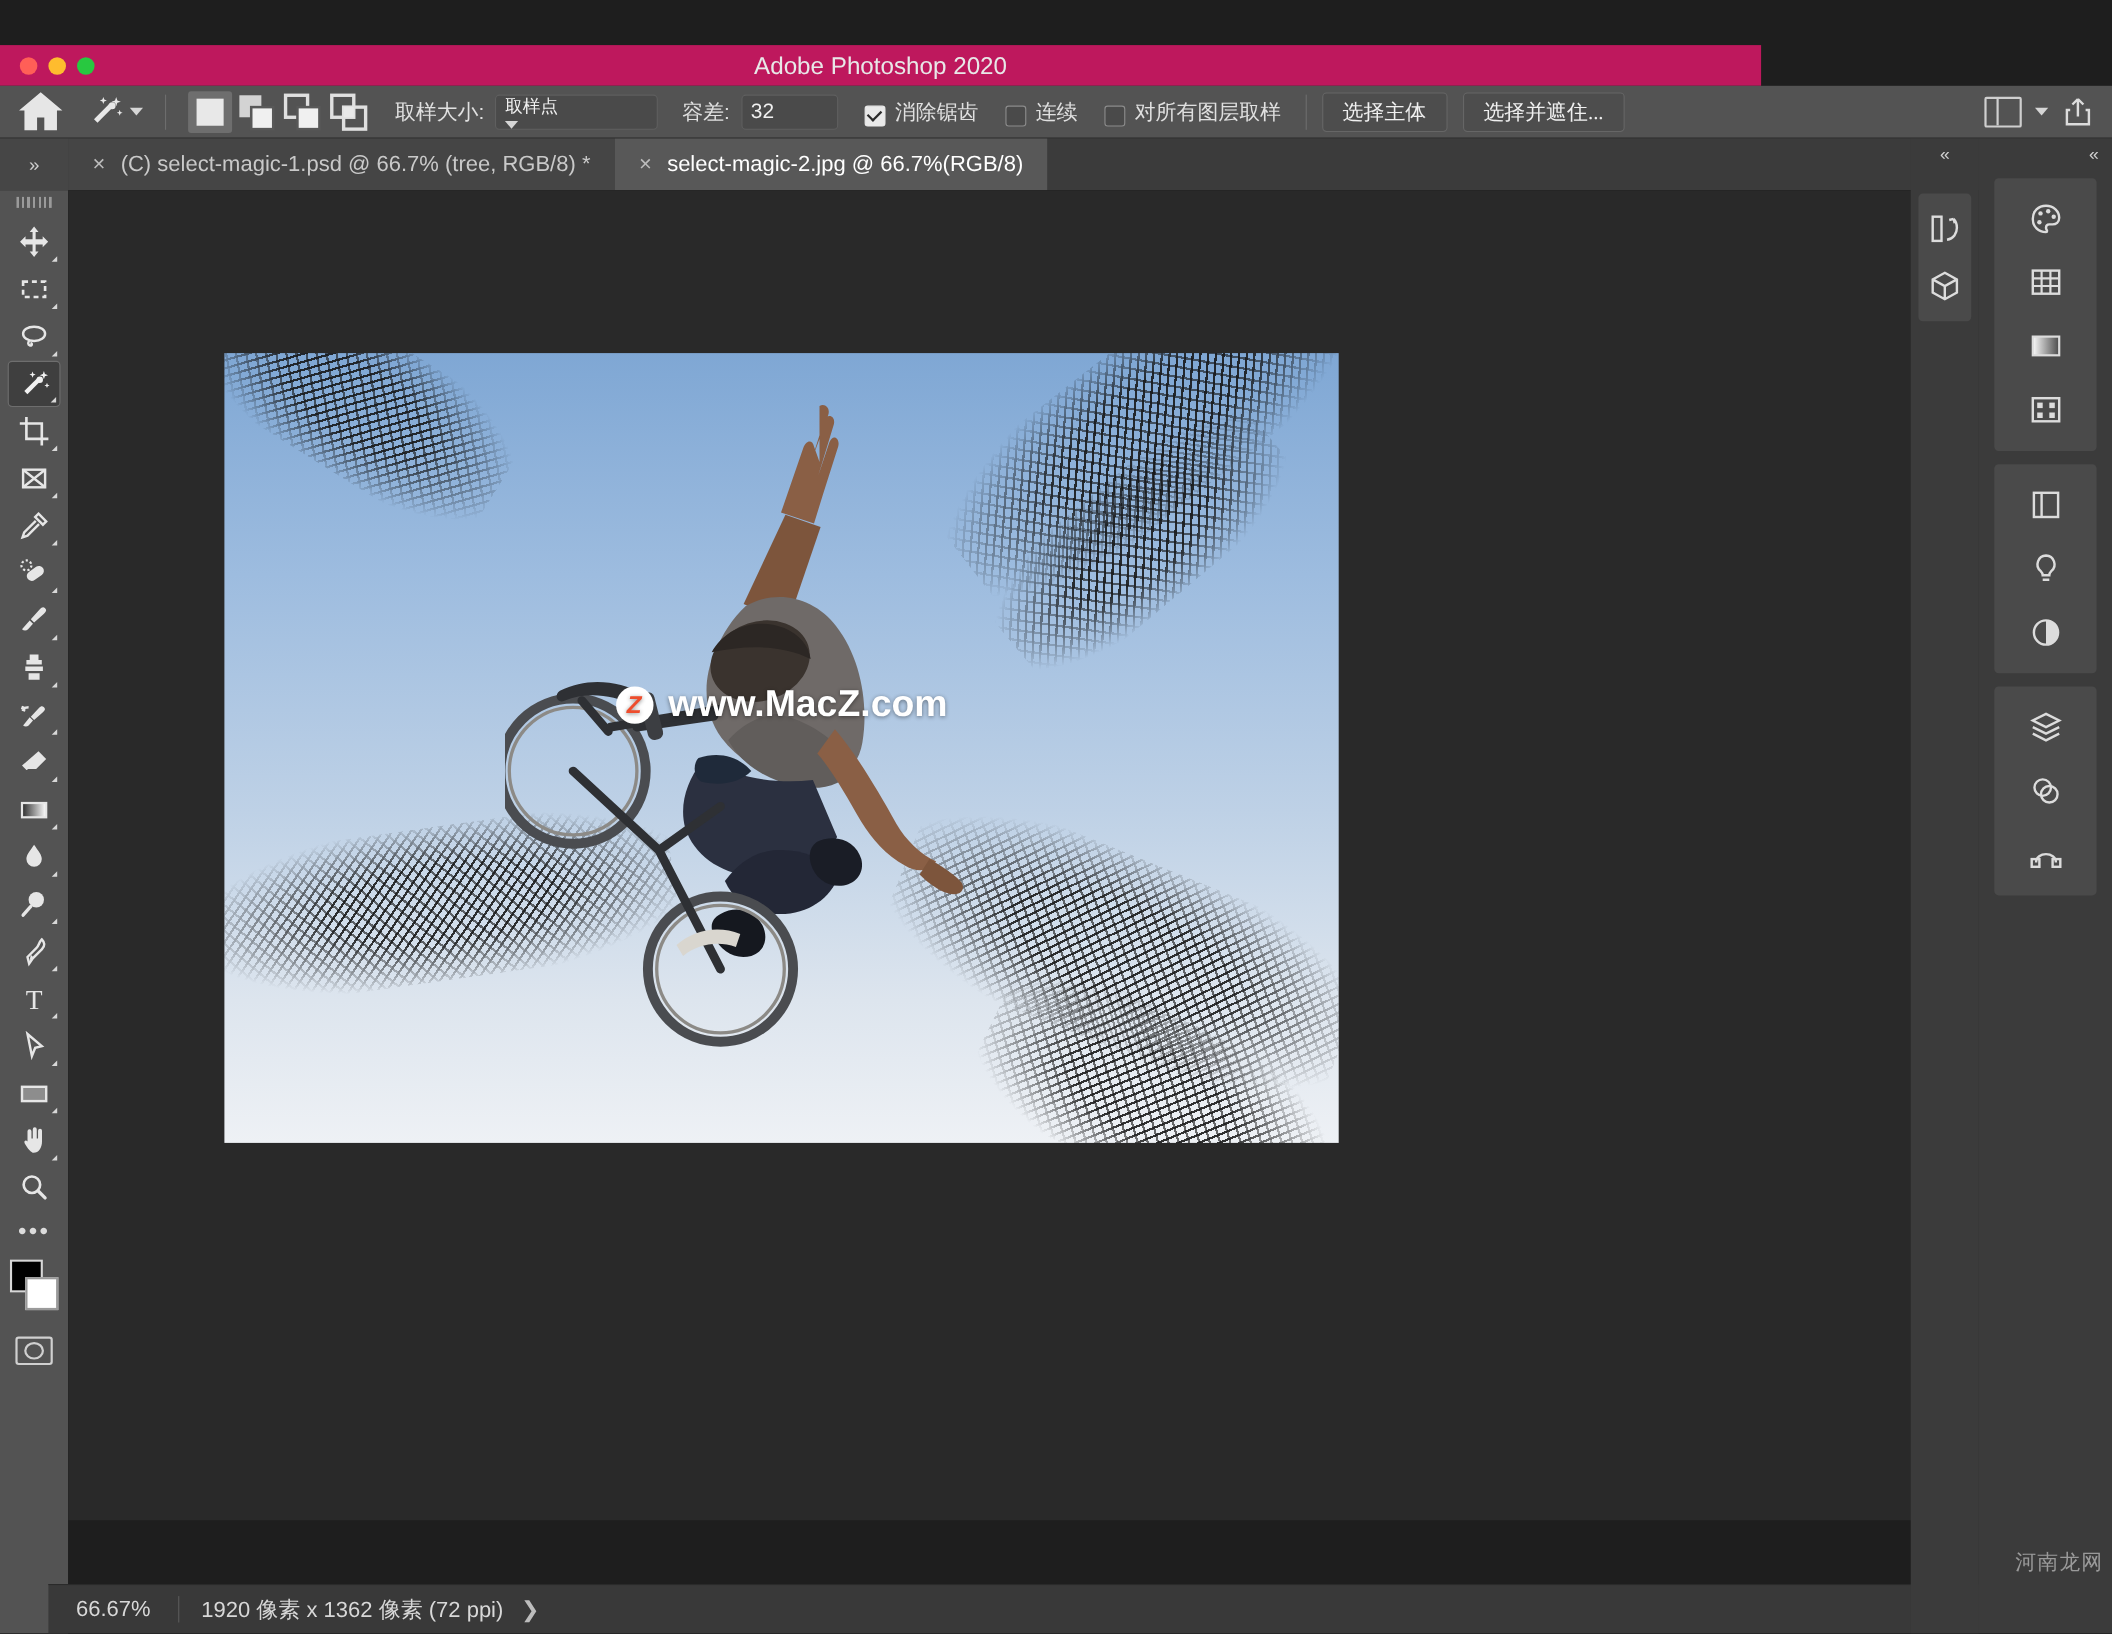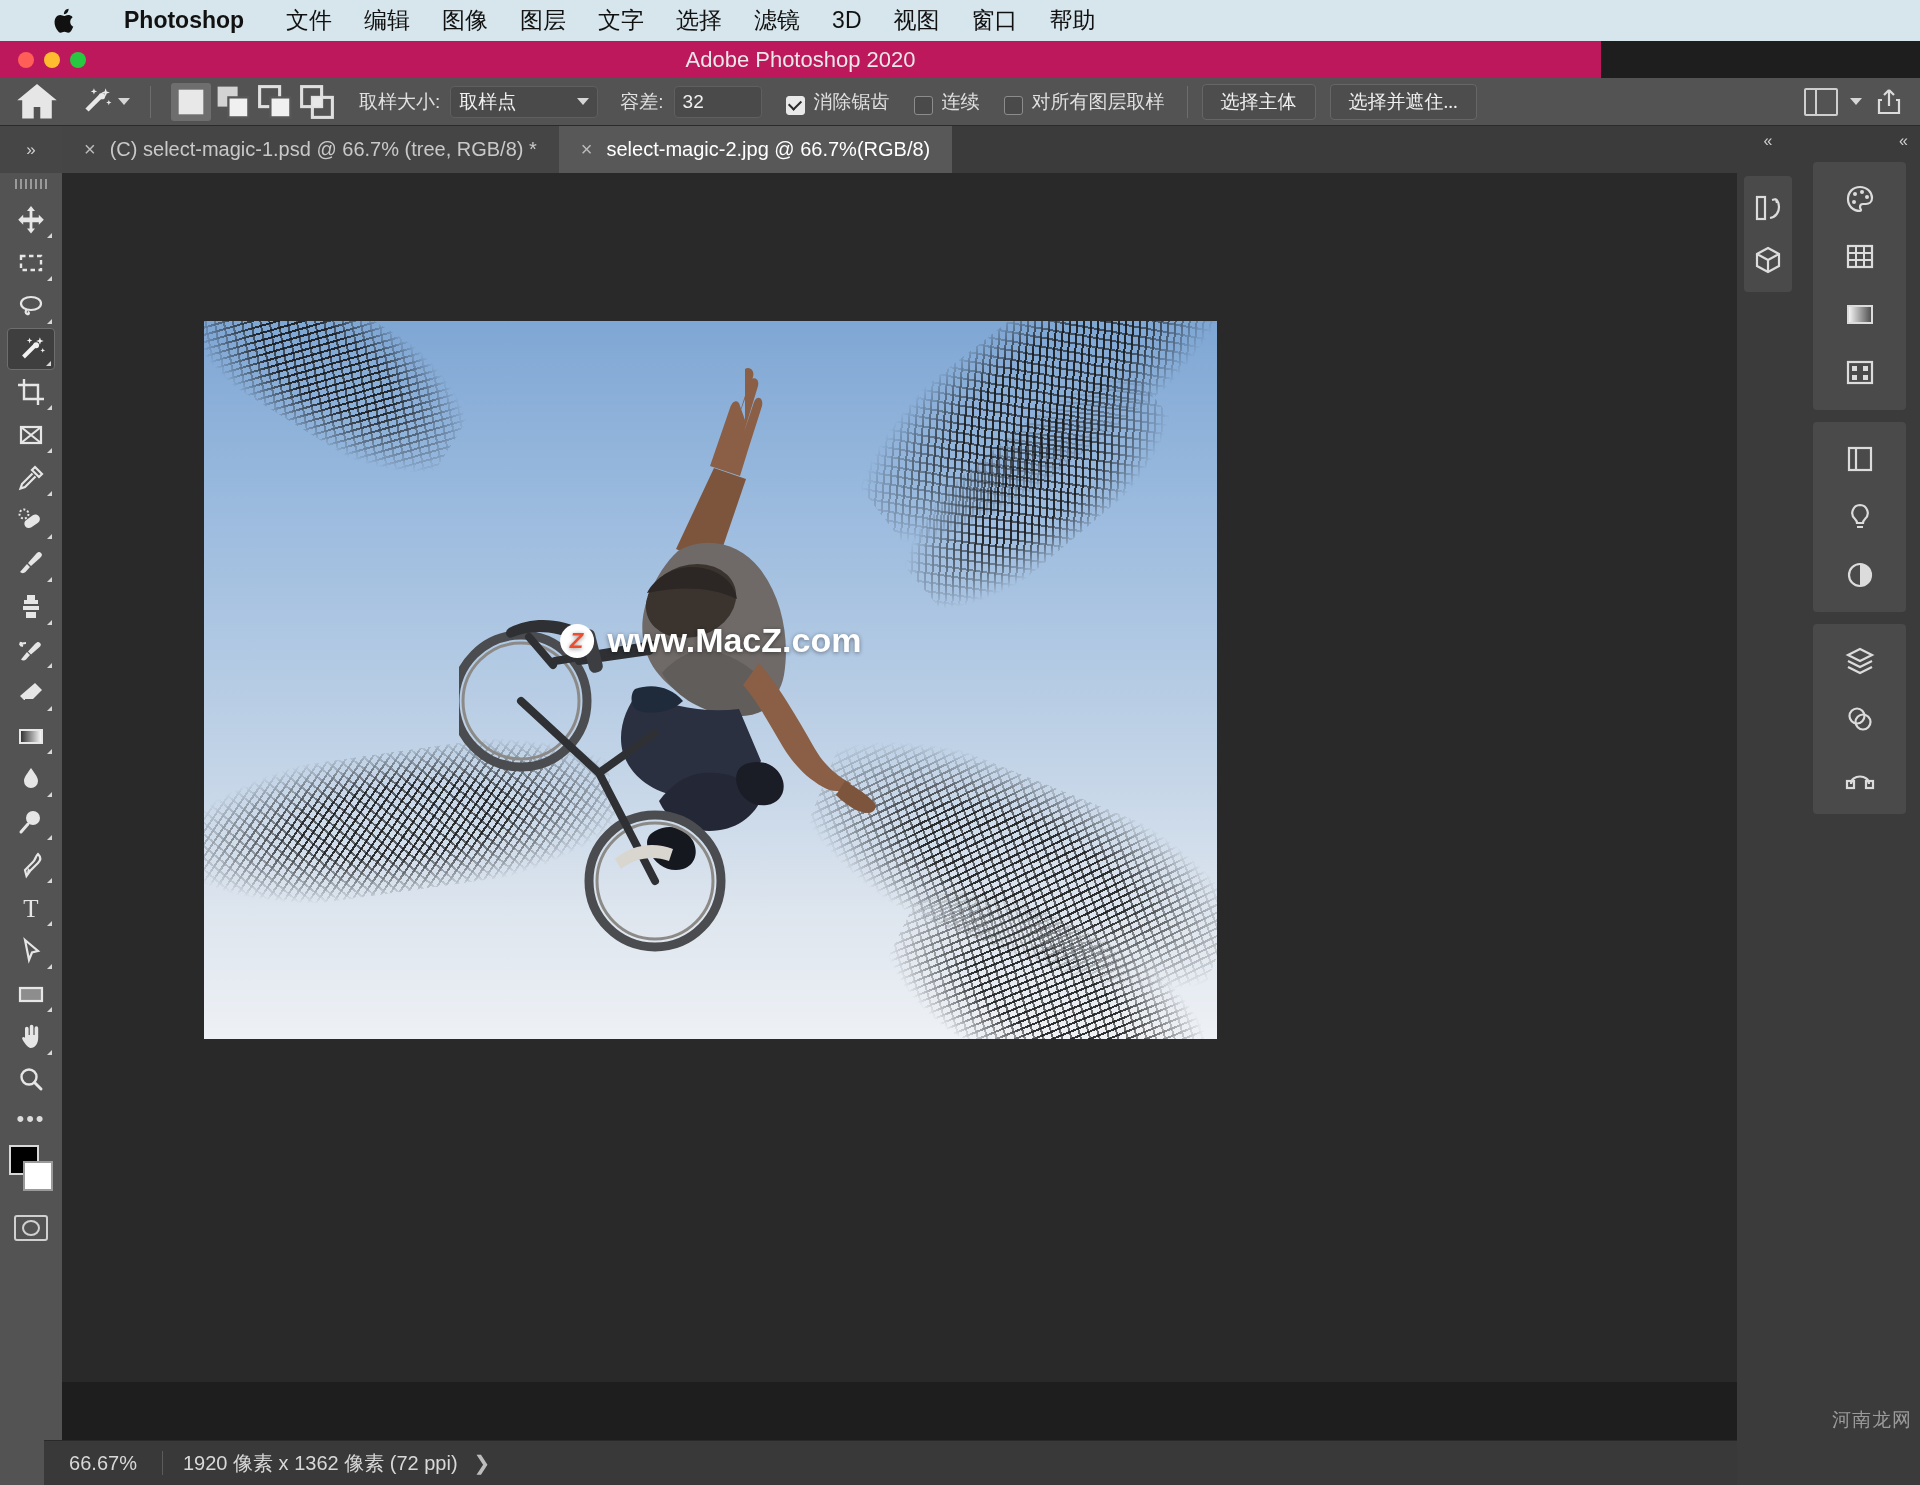--- a/index.html
+++ b/index.html
@@ -56,22 +56,23 @@
           border-top: 7px solid #d6d6d6; }
   .vsep { width: 1px; height: 32px; background: #6d6d6d; margin: 0 14px; }
   .selmodes { display: flex; align-items: center; gap: 2px; margin-left: 6px; }
   .selmode { width: 40px; height: 38px; display: flex; align-items: center; justify-content: center;
              border-radius: 3px; }
   .selmode.active { background: #6e6e6e; }
   .ob-label { margin-left: 22px; white-space: nowrap; }
   .ob-select {
     margin-left: 10px; width: 148px; height: 32px; background: #4a4a4a;
     border: 1px solid #5f5f5f; border-radius: 4px; color: #f0f0f0;
-    display: flex; align-items: center; padding: 0 8px; font-size: 19px;
+    display: flex; padding: 0 8px; font-size: 16px;
     justify-content: space-between;
+    flex-direction: column;
   }
   .ob-input {
     margin-left: 10px; width: 88px; height: 32px; background: #4a4a4a;
     border: 1px solid #5f5f5f; border-radius: 4px; color: #f0f0f0;
     display: flex; align-items: center; padding: 0 8px; font-size: 19px;
   }
   .ck { display: flex; align-items: flex-end; gap: 9px; margin-left: 24px; white-space: nowrap; }
   .ckbox { width: 19px; height: 19px; border: 1px solid #8c8c8c; border-radius: 3px;
            background: #4a4a4a; display: flex; align-items: center; justify-content: center; }
   .ckbox.on { background: #e9e9e9; border-color: #e9e9e9; }
@@ -224,39 +225,20 @@
   .watermark2 {
     position: absolute; right: 8px; bottom: 52px;
     color: #9a9a9a; font-size: 19px; letter-spacing: 1px;
   }
 </style>
 </head>
 <body>
 
 <div id="app">
 
-  <div class="macmenu">
-    <span class="apple-logo">
-      <svg viewBox="0 0 24 28">
-          <path fill="#111" d="M17.2 14.7c0-3 2.4-4.4 2.5-4.5-1.4-2-3.5-2.3-4.2-2.3-1.8-.2-3.5 1.1-4.4 1.1-.9 0-2.3-1-3.8-1-2 .1-3.8 1.2-4.8 3-2 3.6-.5 8.9 1.5 11.8 1 1.4 2.1 3 3.6 2.9 1.5-.1 2-.9 3.8-.9s2.2.9 3.8.9c1.6 0 2.6-1.4 3.5-2.8 1.1-1.6 1.6-3.2 1.6-3.3-.1 0-3.1-1.2-3.1-4.9zM14.4 5.6c.8-1 1.3-2.4 1.2-3.8-1.2.1-2.6.8-3.5 1.8-.7.9-1.3 2.3-1.2 3.7 1.3.1 2.7-.7 3.5-1.7z"></path>
-        </svg>
-    </span>
-    <span class="mi app-name">Photoshop</span>
-    <span class="mi">文件</span>
-    <span class="mi">编辑</span>
-    <span class="mi">图像</span>
-    <span class="mi">图层</span>
-    <span class="mi">文字</span>
-    <span class="mi">选择</span>
-    <span class="mi">滤镜</span>
-    <span class="mi">3D</span>
-    <span class="mi">视图</span>
-    <span class="mi">窗口</span>
-    <span class="mi">帮助</span>
-  </div>
 
   <div class="titlebar">
     <div class="traffic">
       <span class="dot red"></span>
       <span class="dot yellow"></span>
       <span class="dot green"></span>
     </div>
     <span class="title">Adobe Photoshop 2020</span>
   </div>
 

